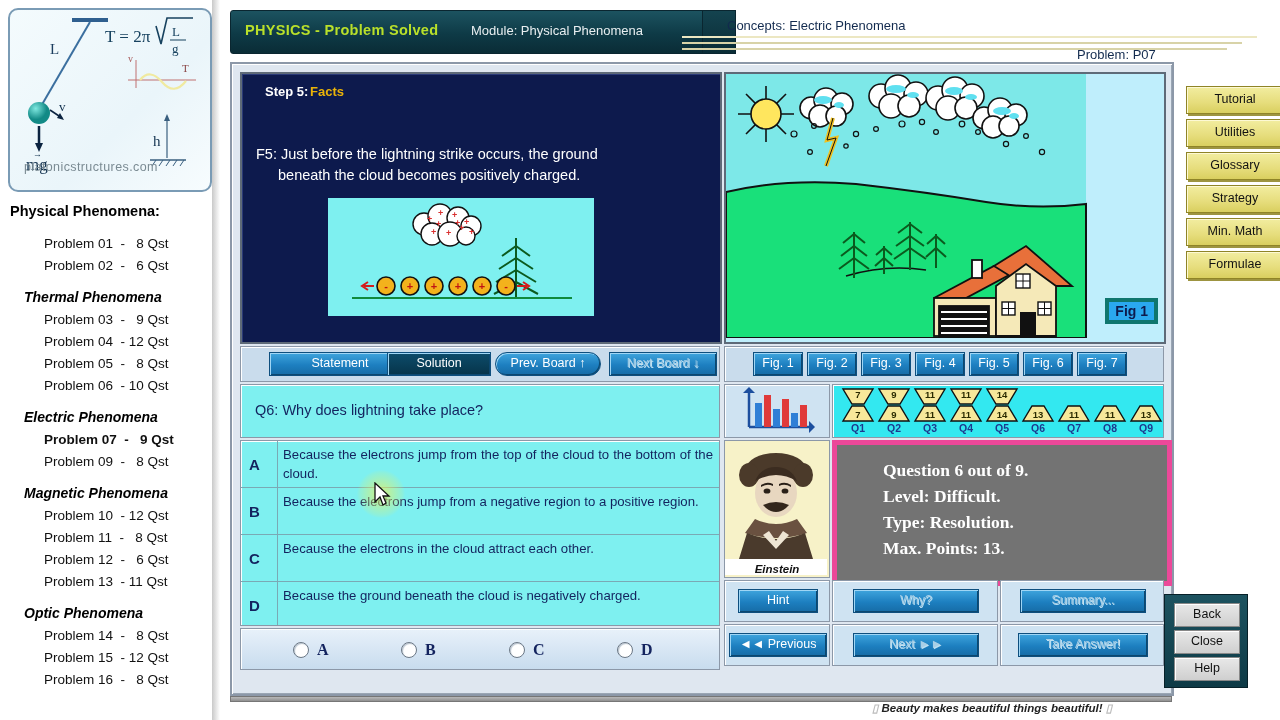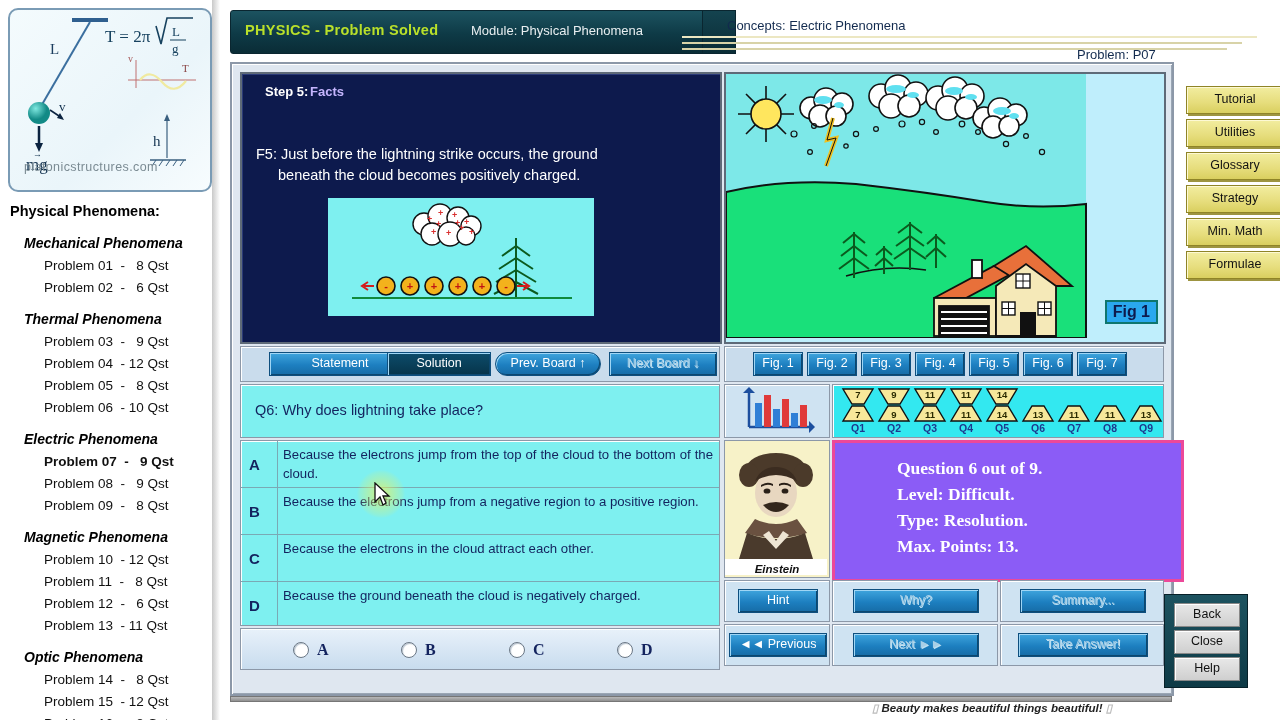--- a/index.html
+++ b/index.html
@@ -48,31 +48,31 @@
   
   #frame{position:absolute;left:8px;top:62px;width:940px;height:630px;
     background:#dfe7f0;border:2px solid #8c98a8;
     box-shadow:inset 1px 1px 0 #ffffff, inset -1px -1px 0 #9aa6b4;}
 
   
   #board{position:absolute;left:8px;top:8px;width:478px;height:268px;
     background:#0d1a4d;border:2px solid #5e6a78;
     box-shadow:inset 1px 1px 0 #2a3a78;}
   #step-label{position:absolute;left:14px;top:10px;font-size:13px;color:#ffffff;font-weight:bold;margin-left:9px;}
-  #step-value{position:absolute;left:68px;top:10px;font-size:13px;color:#c4b5fd;font-weight:bold;}
+  #step-value{position:absolute;left:68px;top:10px;font-size:13px;color:#eab308;font-weight:bold;}
   #fact-text{position:absolute;left:14px;top:70px;width:450px;font-size:14.5px;color:#ffffff;
     line-height:21px;}
   #fact-text .hang{display:block;padding-left:22px;}
   #mini-illus{position:absolute;left:84px;top:122px;width:266px;height:118px;
     background:#7ef0f0;border:2px solid #0d1a4d;}
 
   #figpanel{position:absolute;left:492px;top:8px;width:438px;height:268px;
     background:#bfeefc;border:2px solid #5e6a78;overflow:hidden;}
-  #fig-label{position:absolute;right:6px;bottom:18px;background:#2aa8ef;border:2px solid #0f766e;
-    color:#0d1a4d;font-size:16px;font-weight:bold;padding:1px 6px;}
+  #fig-label{position:absolute;right:6px;bottom:18px;background:#2aa8ef;border:4px solid #0f766e;
+    color:#0d1a4d;font-size:14px;font-weight:bold;padding:1px 6px;}
 
   
   #strip{position:absolute;left:8px;top:282px;width:478px;height:34px;
     background:#c9dcec;border:1px solid #8c98a8;
     box-shadow:inset 1px 1px 0 #ffffff;}
   #figstrip{position:absolute;left:492px;top:282px;width:438px;height:34px;
     background:#c9dcec;border:1px solid #8c98a8;box-shadow:inset 1px 1px 0 #ffffff;}
 
   .btn{
     display:inline-block;text-align:center;color:#ffffff;font-size:12.5px;
@@ -108,21 +108,21 @@
   .anstext{position:absolute;left:42px;right:6px;top:4px;font-size:13.2px;color:#13235e;
     line-height:19px;text-align:justify;}
   #ansdivider{position:absolute;left:36px;top:0;width:1px;height:184px;background:#7aa9b4;}
 
   
   #einstein{position:absolute;left:492px;top:376px;width:104px;height:136px;
     background:#f7f2c8;border:1px solid #8c98a8;overflow:hidden;}
   #einstein-name{position:absolute;left:0;bottom:2px;width:104px;text-align:center;
     font-size:11.5px;font-style:italic;font-weight:bold;color:#111;}
   #infobox{position:absolute;left:600px;top:376px;width:330px;height:136px;
-    background:#8b5cf6;border:3px solid #ec4899;padding-left:16px;}
+    background:#737373;border:5px solid #ec4899;}
   #infobox div{font-family:"Liberation Serif",serif;color:#ffffff;font-size:17.5px;
     font-weight:bold;line-height:26px;padding-left:46px;}
   #infobox .pad{padding-top:12px;}
 
   
   .bcell{position:absolute;background:#cfe3f2;border:1px solid #8c98a8;
     box-shadow:inset 1px 1px 0 #ffffff;}
   
   #radiorow{position:absolute;left:8px;top:564px;width:478px;height:40px;
     background:linear-gradient(to bottom,#e8f1fa,#c8dcee);
@@ -207,33 +207,31 @@
         <line x1="170" y1="156" x2="174" y2="150"></line>
       </g>
     </svg>
     <div style="position:absolute;left:14px;top:150px;font-size:12.5px;color:#7b8b93;letter-spacing:.4px;">platonicstructures.com</div>
   </div>
 
   <div id="sb-list">
     <div class="row"><span class="sb-title">Physical Phenomena:</span></div>
     <div id="sb-groups">
         <div class="gap"></div>
-        <div class="row"><span class="sb-group indent1">Mechanical Phenomena</span></div>
         <div class="row"><span class="sb-item indent2">Problem 01  -   8 Qst</span></div>
         <div class="row"><span class="sb-item indent2">Problem 02  -   6 Qst</span></div>
         <div class="gap"></div>
         <div class="row"><span class="sb-group indent1">Thermal Phenomena</span></div>
         <div class="row"><span class="sb-item indent2">Problem 03  -   9 Qst</span></div>
         <div class="row"><span class="sb-item indent2">Problem 04  - 12 Qst</span></div>
         <div class="row"><span class="sb-item indent2">Problem 05  -   8 Qst</span></div>
         <div class="row"><span class="sb-item indent2">Problem 06  - 10 Qst</span></div>
         <div class="gap"></div>
         <div class="row"><span class="sb-group indent1">Electric Phenomena</span></div>
         <div class="row"><span class="sb-item indent2 bold">Problem 07  -   9 Qst</span></div>
-        <div class="row"><span class="sb-item indent2">Problem 08  -   9 Qst</span></div>
         <div class="row"><span class="sb-item indent2">Problem 09  -   8 Qst</span></div>
         <div class="gap"></div>
         <div class="row"><span class="sb-group indent1">Magnetic Phenomena</span></div>
         <div class="row"><span class="sb-item indent2">Problem 10  - 12 Qst</span></div>
         <div class="row"><span class="sb-item indent2">Problem 11  -   8 Qst</span></div>
         <div class="row"><span class="sb-item indent2">Problem 12  -   6 Qst</span></div>
         <div class="row"><span class="sb-item indent2">Problem 13  - 11 Qst</span></div>
         <div class="gap"></div>
         <div class="row"><span class="sb-group indent1">Optic Phenomena</span></div>
         <div class="row"><span class="sb-item indent2">Problem 14  -   8 Qst</span></div>

